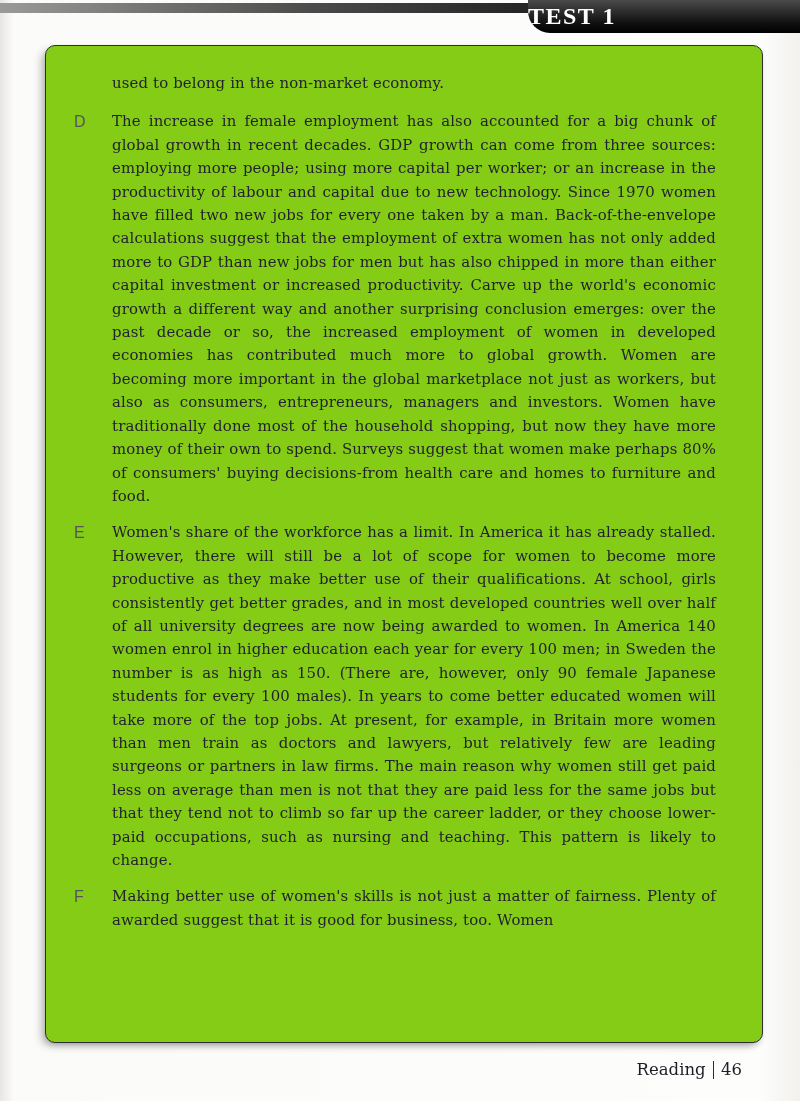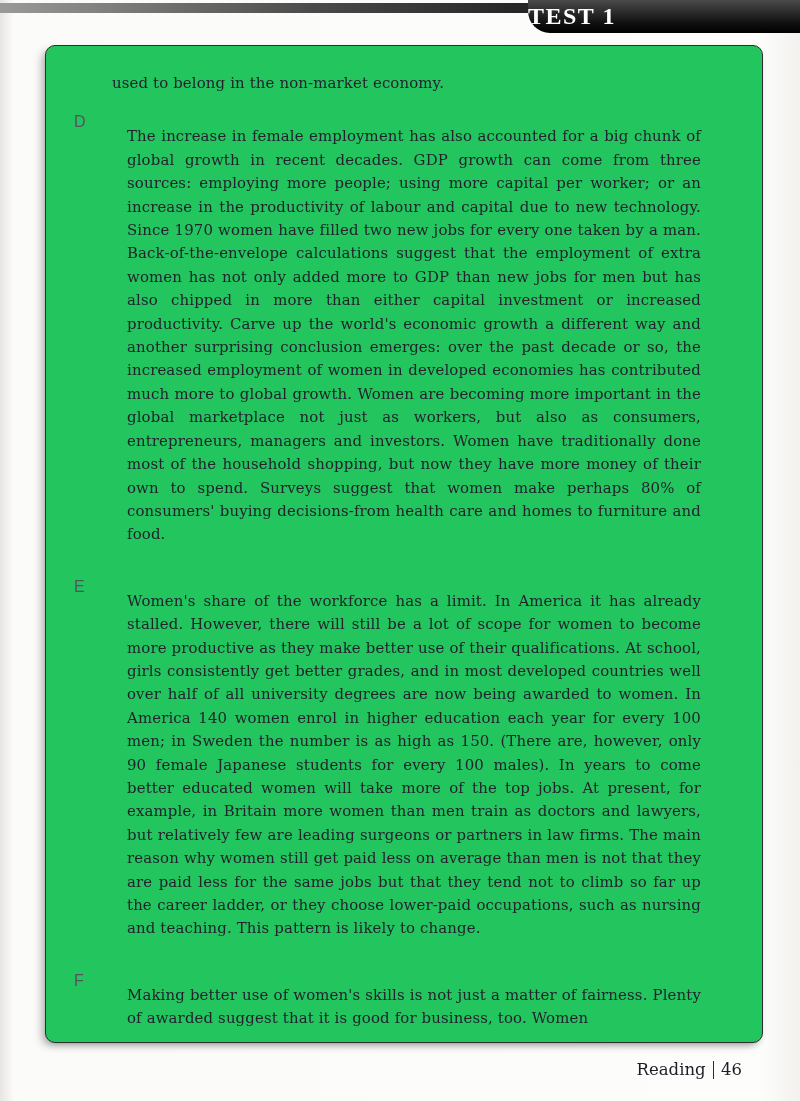--- a/index.html
+++ b/index.html
@@ -21,39 +21,39 @@
     display:flex;align-items:center;justify-content:flex-start;
   }
   .test-tab span{
     color:#ffffff;font-family:"Liberation Serif","DejaVu Serif",serif;
     font-weight:bold;font-size:24px;letter-spacing:1.5px;
     padding-right:18px;
   }
   
   .content-box{
     position:absolute;left:45px;top:45px;width:718px;height:998px;
-    box-sizing:border-box;background:#22c55e;
+    box-sizing:border-box;background:#84cc16;
     border:1.6px solid #2e2e2e;border-radius:10px;
     box-shadow:-5px 4px 8px -2px rgba(40,40,40,0.35), 0 4px 6px -3px rgba(40,40,40,0.25);
     padding:26px 46px 0 28px;overflow:hidden;
   }
   .passage-text{
     font-size:14.9px;line-height:23.4px;color:#23232e;
     text-align:justify;letter-spacing:0.15px;
   }
   .intro-line{
     margin:0 0 15px 38px;font-size:14.9px;line-height:23.4px;color:#23232e;
   }
   .para{display:flex;margin:0 0 13px 0;}
   .plabel{
     flex:0 0 38px;width:38px;color:#54545c;
     font-family:"Liberation Sans","DejaVu Sans",sans-serif;
     font-size:16px;font-weight:500;line-height:23.4px;
   }
-  .ptext{flex:1;margin:15px;}
+  .ptext{flex:1;margin:0;}
   
   .page-footer{
     position:absolute;right:58px;bottom:22px;
     display:flex;align-items:center;
     font-size:16.5px;color:#1d1d27;
   }
   .footer-divider{
     display:inline-block;width:1.4px;height:18px;background:#2a2a33;
     margin:0 7px;
   }

